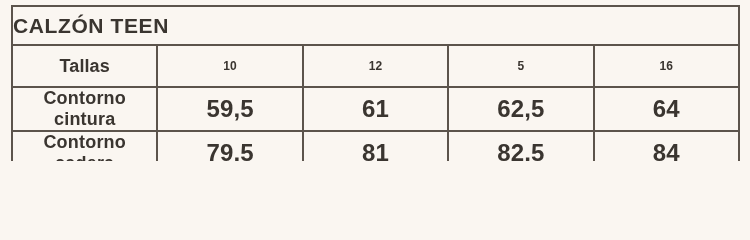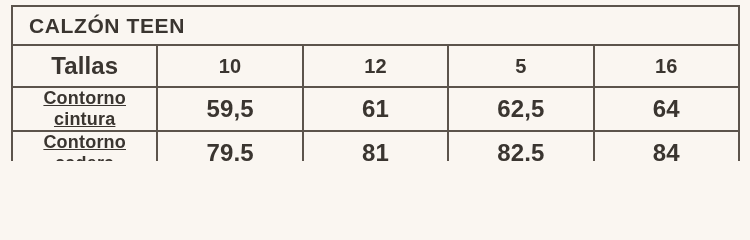--- a/index.html
+++ b/index.html
@@ -35,40 +35,38 @@
     color: #3a3530;
     font-weight: bold;
     text-align: center;
     vertical-align: middle;
     padding: 0;
     letter-spacing: 0.1px;
   }
   tr.title-row td {
     height: 37px;
     text-align: left;
-    padding-left: 16px;
     font-size: 21px;
     letter-spacing: 0.6px;
   }
   tr.head-row td {
     height: 40px;
-    font-size: 20px;
+    font-size: 12px;
   }
   tr.data-row td {
     height: 37px;
     font-size: 24px;
   }
   tr.head-row td.label-cell {
-    font-size: 24px;
+    font-size: 18px;
     border-radius: 10px;
   }
   tr.data-row td.label-cell {
     font-size: 18px;
     letter-spacing: 0.2px;
-    text-decoration: underline;
   }
   td.label-cell { width: 262px; }
   td.v0 { width: 119px; }
   td.v1 { width: 115px; }
   td.v2 { width: 118px; }
   td.v3 { width: 115px; }
 </style>
 </head>
 <body>
 

